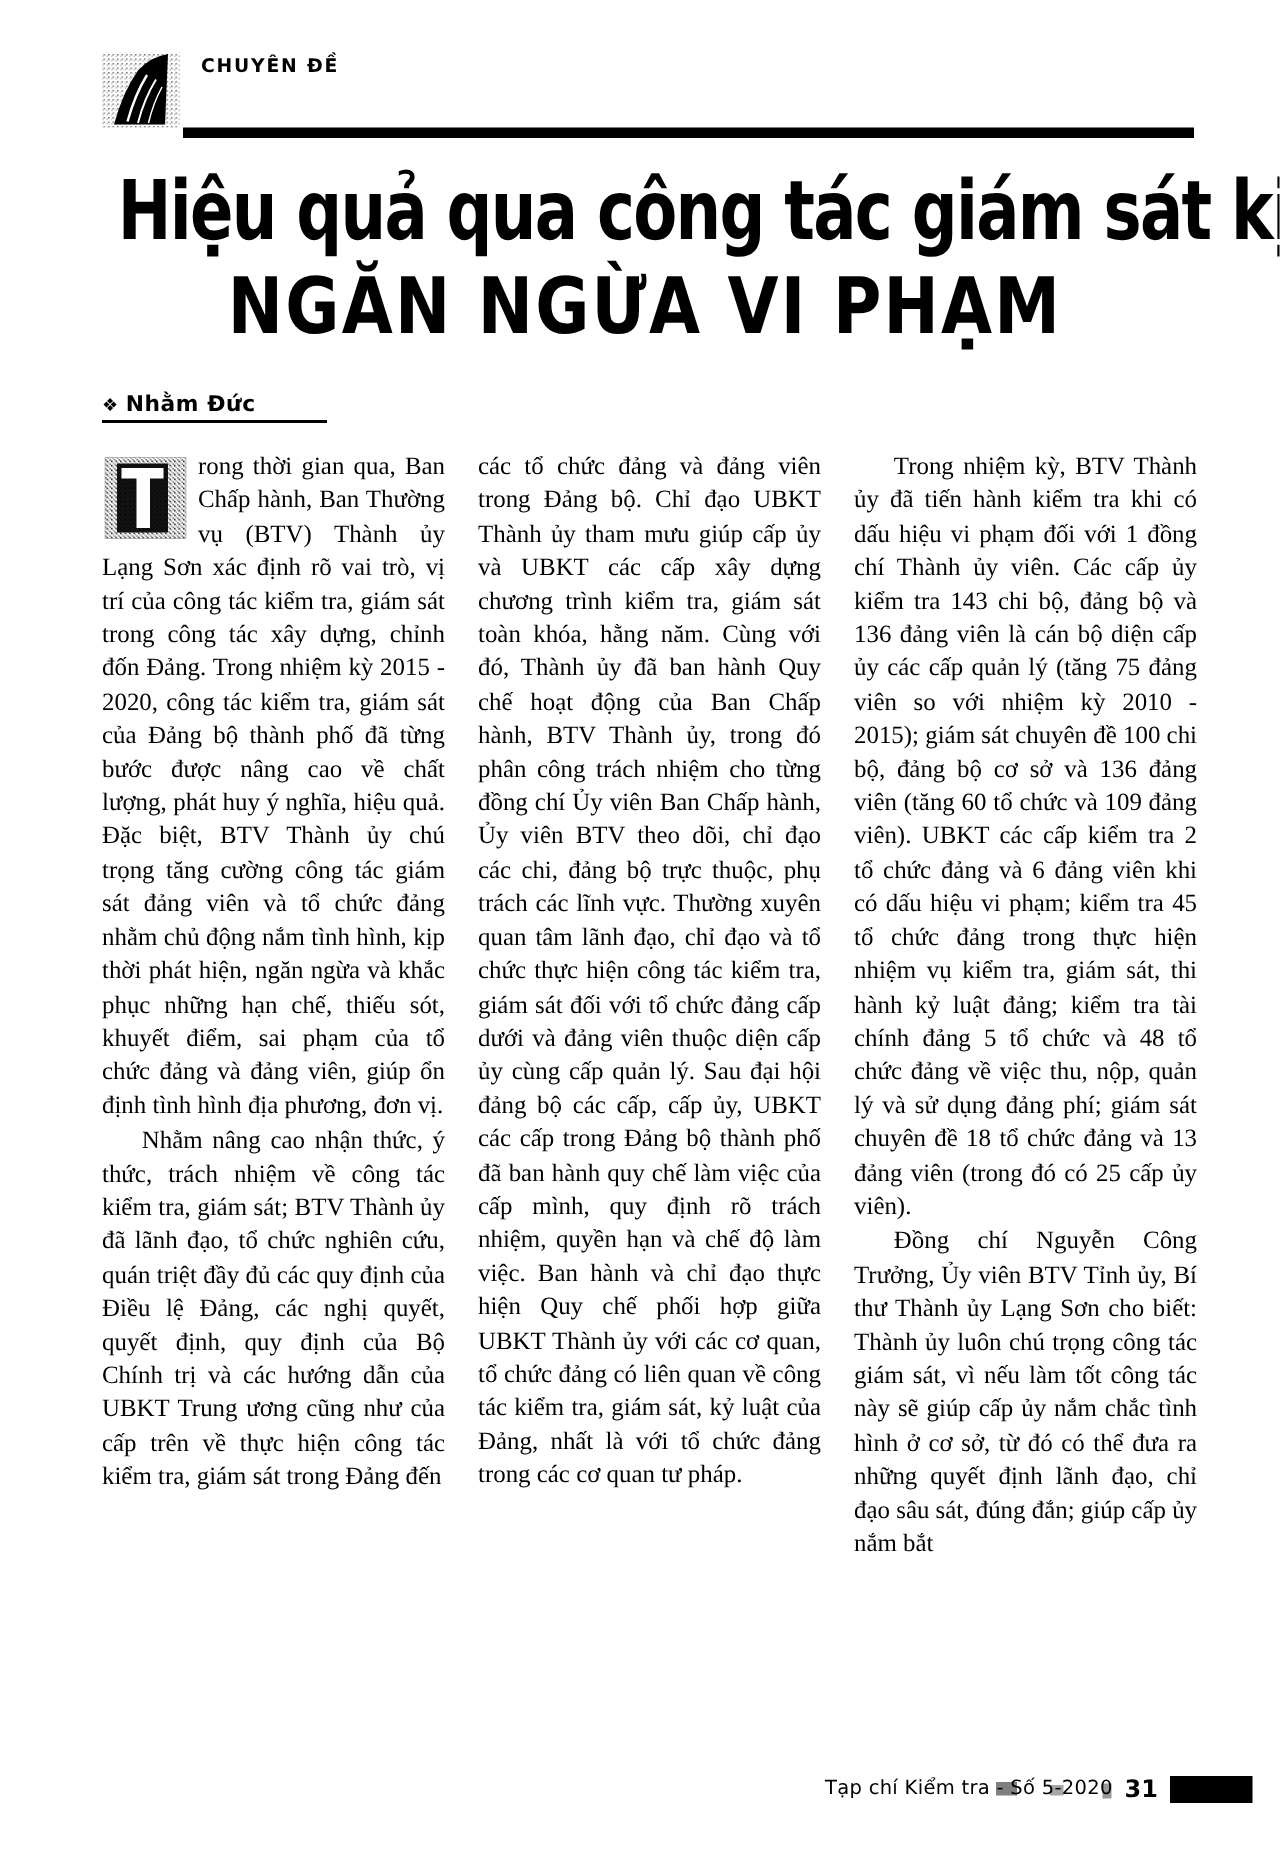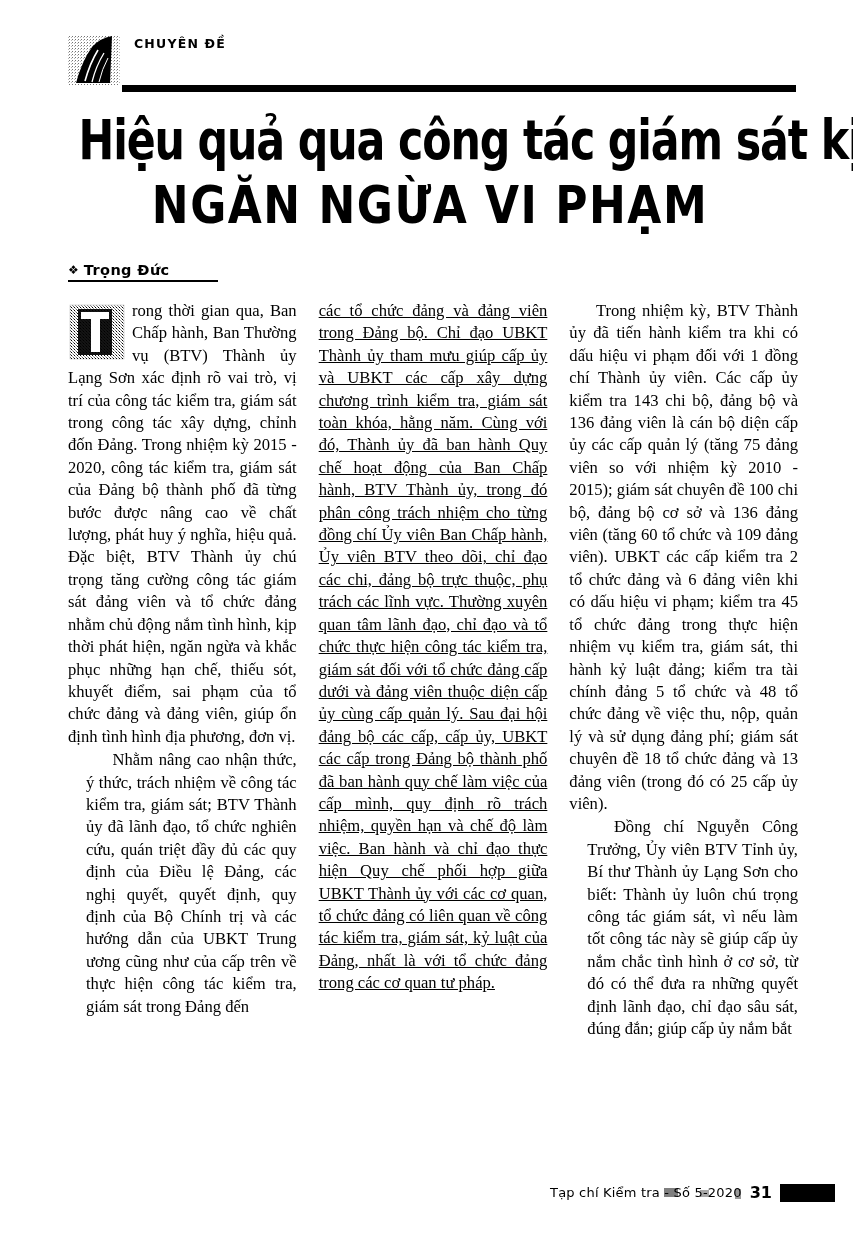--- a/index.html
+++ b/index.html
@@ -151,22 +151,22 @@
   }
   .col p {
     margin: 0;
     font-size: 16.6px;
     line-height: 22.4px;
     text-align: justify;
     text-justify: inter-word;
     text-indent: 1.6em;
     hyphens: none;
   }
-  .col p.no-indent { text-indent: 0; text-decoration: underline; }
-  .col p + p { margin-top: 1px; margin-left: 18px; }
+  .col p.no-indent { text-indent: 0; }
+  .col p + p { margin-top: 1px; }
 
   
   .dropcap {
     float: left;
     width: 58px;
     height: 58px;
     margin: 3px 6px 0 0;
     position: relative;
     overflow: hidden;
     background: #ffffff;
@@ -248,21 +248,21 @@
   </div>
 
   <div class="headline">
     <p class="headline-line1">Hiệu quả qua công tác giám sát kịp thời</p>
     <p class="headline-line2">NGĂN NGỪA VI PHẠM</p>
   </div>
 
   <div class="byline">
     <div class="byline-row">
       <span class="byline-diamond">❖</span>
-      <span class="byline-name">Trọng Đức</span>
+      <span class="byline-name">Nhằm Đức</span>
     </div>
     <div class="byline-rule"></div>
   </div>
 
   <div class="columns">
 
     <div class="col">
       <div class="dropcap">
         <svg width="58" height="58" viewBox="0 0 58 58" aria-hidden="true">
           <defs>

